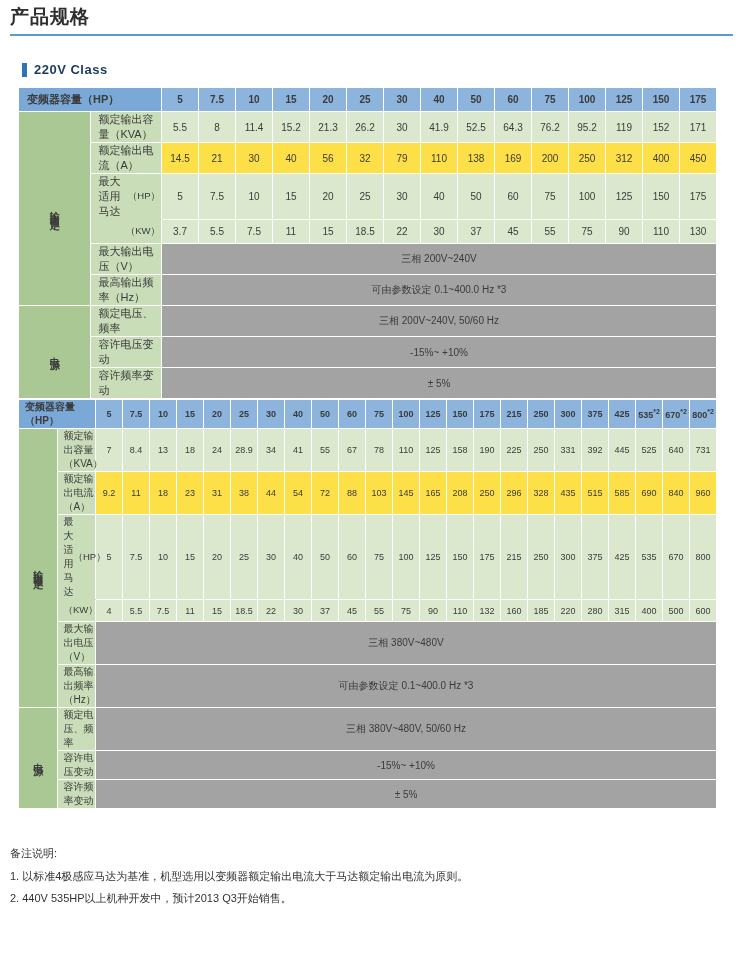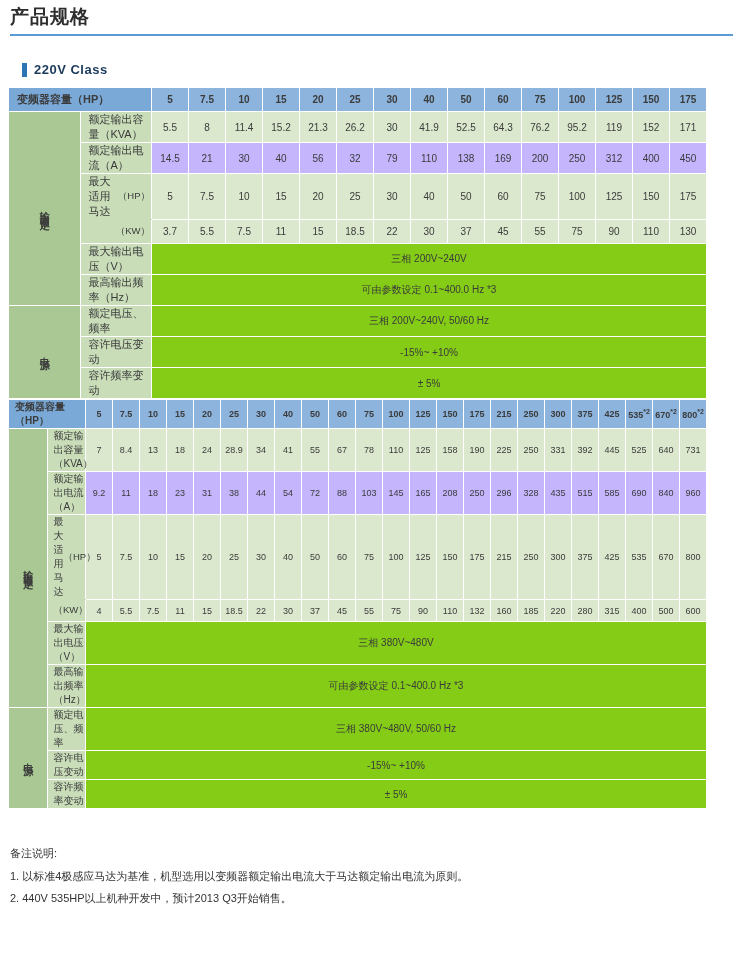--- a/index.html
+++ b/index.html
@@ -38,38 +38,38 @@
     color: #1a3a5c;
     letter-spacing: .5px;
   }
   .section-head .bar {
     width: 5px; height: 14px; background: #2e75b6; margin-right: 7px;
   }
 
   
   table.spec {
     border-collapse: collapse;
-    margin-left: 8px;
+    margin-left: 18px;
     table-layout: fixed;
   }
   table.spec td {
     border: 1px solid #ffffff;
     text-align: center;
     vertical-align: middle;
     font-size: 10px;
     color: #3b3b3b;
     padding: 0 1px;
   }
   .hdr { background: #8db4dd; color: #123a5e; font-weight: bold; }
   .hdr-lbl { background: #7aa9d8; color: #123a5e; font-weight: bold; }
   .rowlbl { background: #c9ddb9; color: #333; }
   .cell   { background: #dbe8cd; }
-  .cellw  { background: #c4b5fd; }
+  .cellw  { background: #fde047; }
   .group  { background: #a9c893; color: #2f4022; font-weight: bold; writing-mode: vertical-rl; letter-spacing: 3px; font-size: 11px; }
-  .merged { background: #84cc16; }
+  .merged { background: #a3a3a3; }
 
   
   #t220 { width: 699px; }
   #t220 td.dcell { width: 37px; height: 24px; }
   #t220 td.lbl   { text-align: left; padding-left: 8px; font-size: 11px; }
 
   
   #t440 { width: 699px; }
   #t440 td.dcell { width: 27px; height: 22px; font-size: 9px; }
   #t440 td.lbl   { text-align: left; padding-left: 6px; font-size: 10px; }

